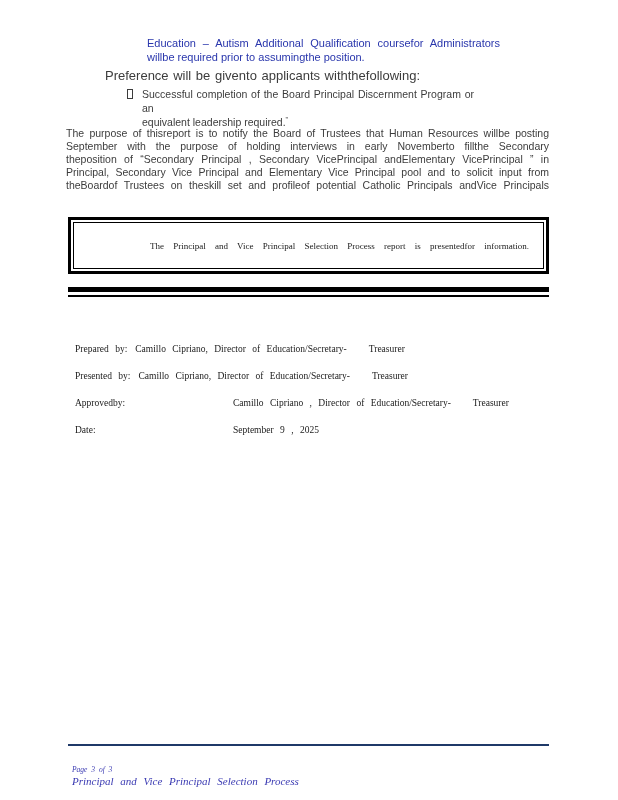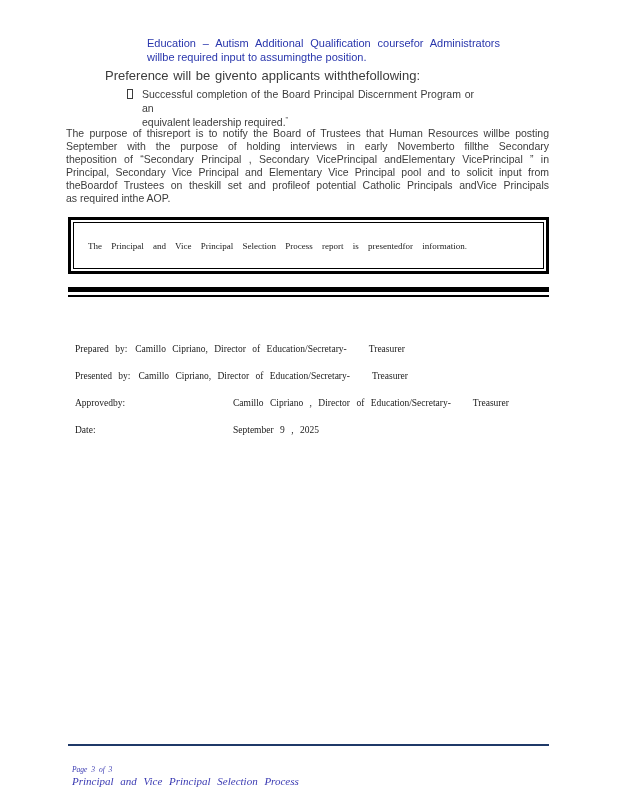--- a/index.html
+++ b/index.html
@@ -19,21 +19,21 @@
   .bullet-item{position:absolute;left:127px;top:87px;display:flex;align-items:flex-start;}
   .bullet-box{flex:0 0 auto;width:4px;height:8px;border:1px solid var(--body-text,#3c3c3c);margin:2px 9px 0 0;}
   .bullet-text{width:332px;font-size:10.5px;line-height:14px;}
   .sup{font-size:7px;vertical-align:super;line-height:0;}
   
   .purpose{position:absolute;left:66px;top:127px;width:483px;font-size:10.5px;line-height:13px;}
   
   .callout-outer{position:absolute;left:68px;top:217px;width:481px;height:57px;box-sizing:border-box;
     border:3px solid var(--border-black,#000);padding:2px;background:#fff;}
   .callout-inner{box-sizing:border-box;width:100%;height:100%;border:1px solid var(--border-black,#000);
-    display:flex;align-items:center;justify-content:flex-start;}
+    display:flex;align-items:center;justify-content:flex-end;padding-left:8px;}
   .callout-text{margin:0;font-family:"Liberation Serif",serif;font-size:9px;color:var(--serif-text,#1a1a1a);
     word-spacing:7px;text-align:center;padding:0 14px;}
   
   .thick-divider{position:absolute;left:68px;top:287px;width:481px;height:3px;
     border-top:5px solid var(--border-black,#000);border-bottom:2px solid var(--border-black,#000);}
   
   .sig-block{position:absolute;left:75px;top:304px;width:474px;
     font-family:"Liberation Serif",serif;font-size:9.5px;color:var(--serif-text,#1a1a1a);margin-top:40px;}
   .sig-row{display:flex;line-height:11px;margin-bottom:16px;word-spacing:4px;}
   .sig-label{flex:0 0 auto;margin-right:8px;}
@@ -46,40 +46,39 @@
   .footer-page{position:absolute;left:72px;top:765px;font-family:"Liberation Serif",serif;
     font-style:italic;font-size:7.5px;color:var(--footer-text,#3a3ab2);word-spacing:2px;line-height:10px;}
 </style>
 </head>
 <body>
 
 <div class="page">
 
   <div class="blue-note">
     <div class="jl">Education – Autism Additional Qualification coursefor Administrators</div>
-    <div>willbe required input to assumingthe position.</div>
+    <div>willbe required prior to assumingthe position.</div>
   </div>
 
   <div class="pref-intro">Preference will be givento applicants withthefollowing:</div>
 
   <div class="bullet-item">
     <span class="bullet-box"></span>
     <div class="bullet-text">
       <div class="jl">Successful completion of the Board Principal Discernment Program or an</div>
       <div><span>equivalent leadership required.</span><sup class="sup">”</sup></div>
     </div>
   </div>
 
   <div class="purpose">
     <div class="jl">The purpose of thisreport is to notify the Board of Trustees that Human Resources willbe posting</div>
     <div class="jl">September with the purpose of holding interviews in early Novemberto fillthe Secondary</div>
     <div class="jl">theposition of “Secondary Principal , Secondary VicePrincipal andElementary VicePrincipal ” in</div>
     <div class="jl">Principal, Secondary Vice Principal and Elementary Vice Principal pool and to solicit input from</div>
     <div class="jl">theBoardof Trustees on theskill set and profileof potential Catholic Principals andVice Principals</div>
-    <div>as required inthe AOP.</div>
   </div>
 
   <div class="callout-outer">
     <div class="callout-inner">
       <p class="callout-text">The Principal and Vice Principal Selection Process report is presentedfor information.</p>
     </div>
   </div>
 
   <div class="thick-divider"></div>
 

